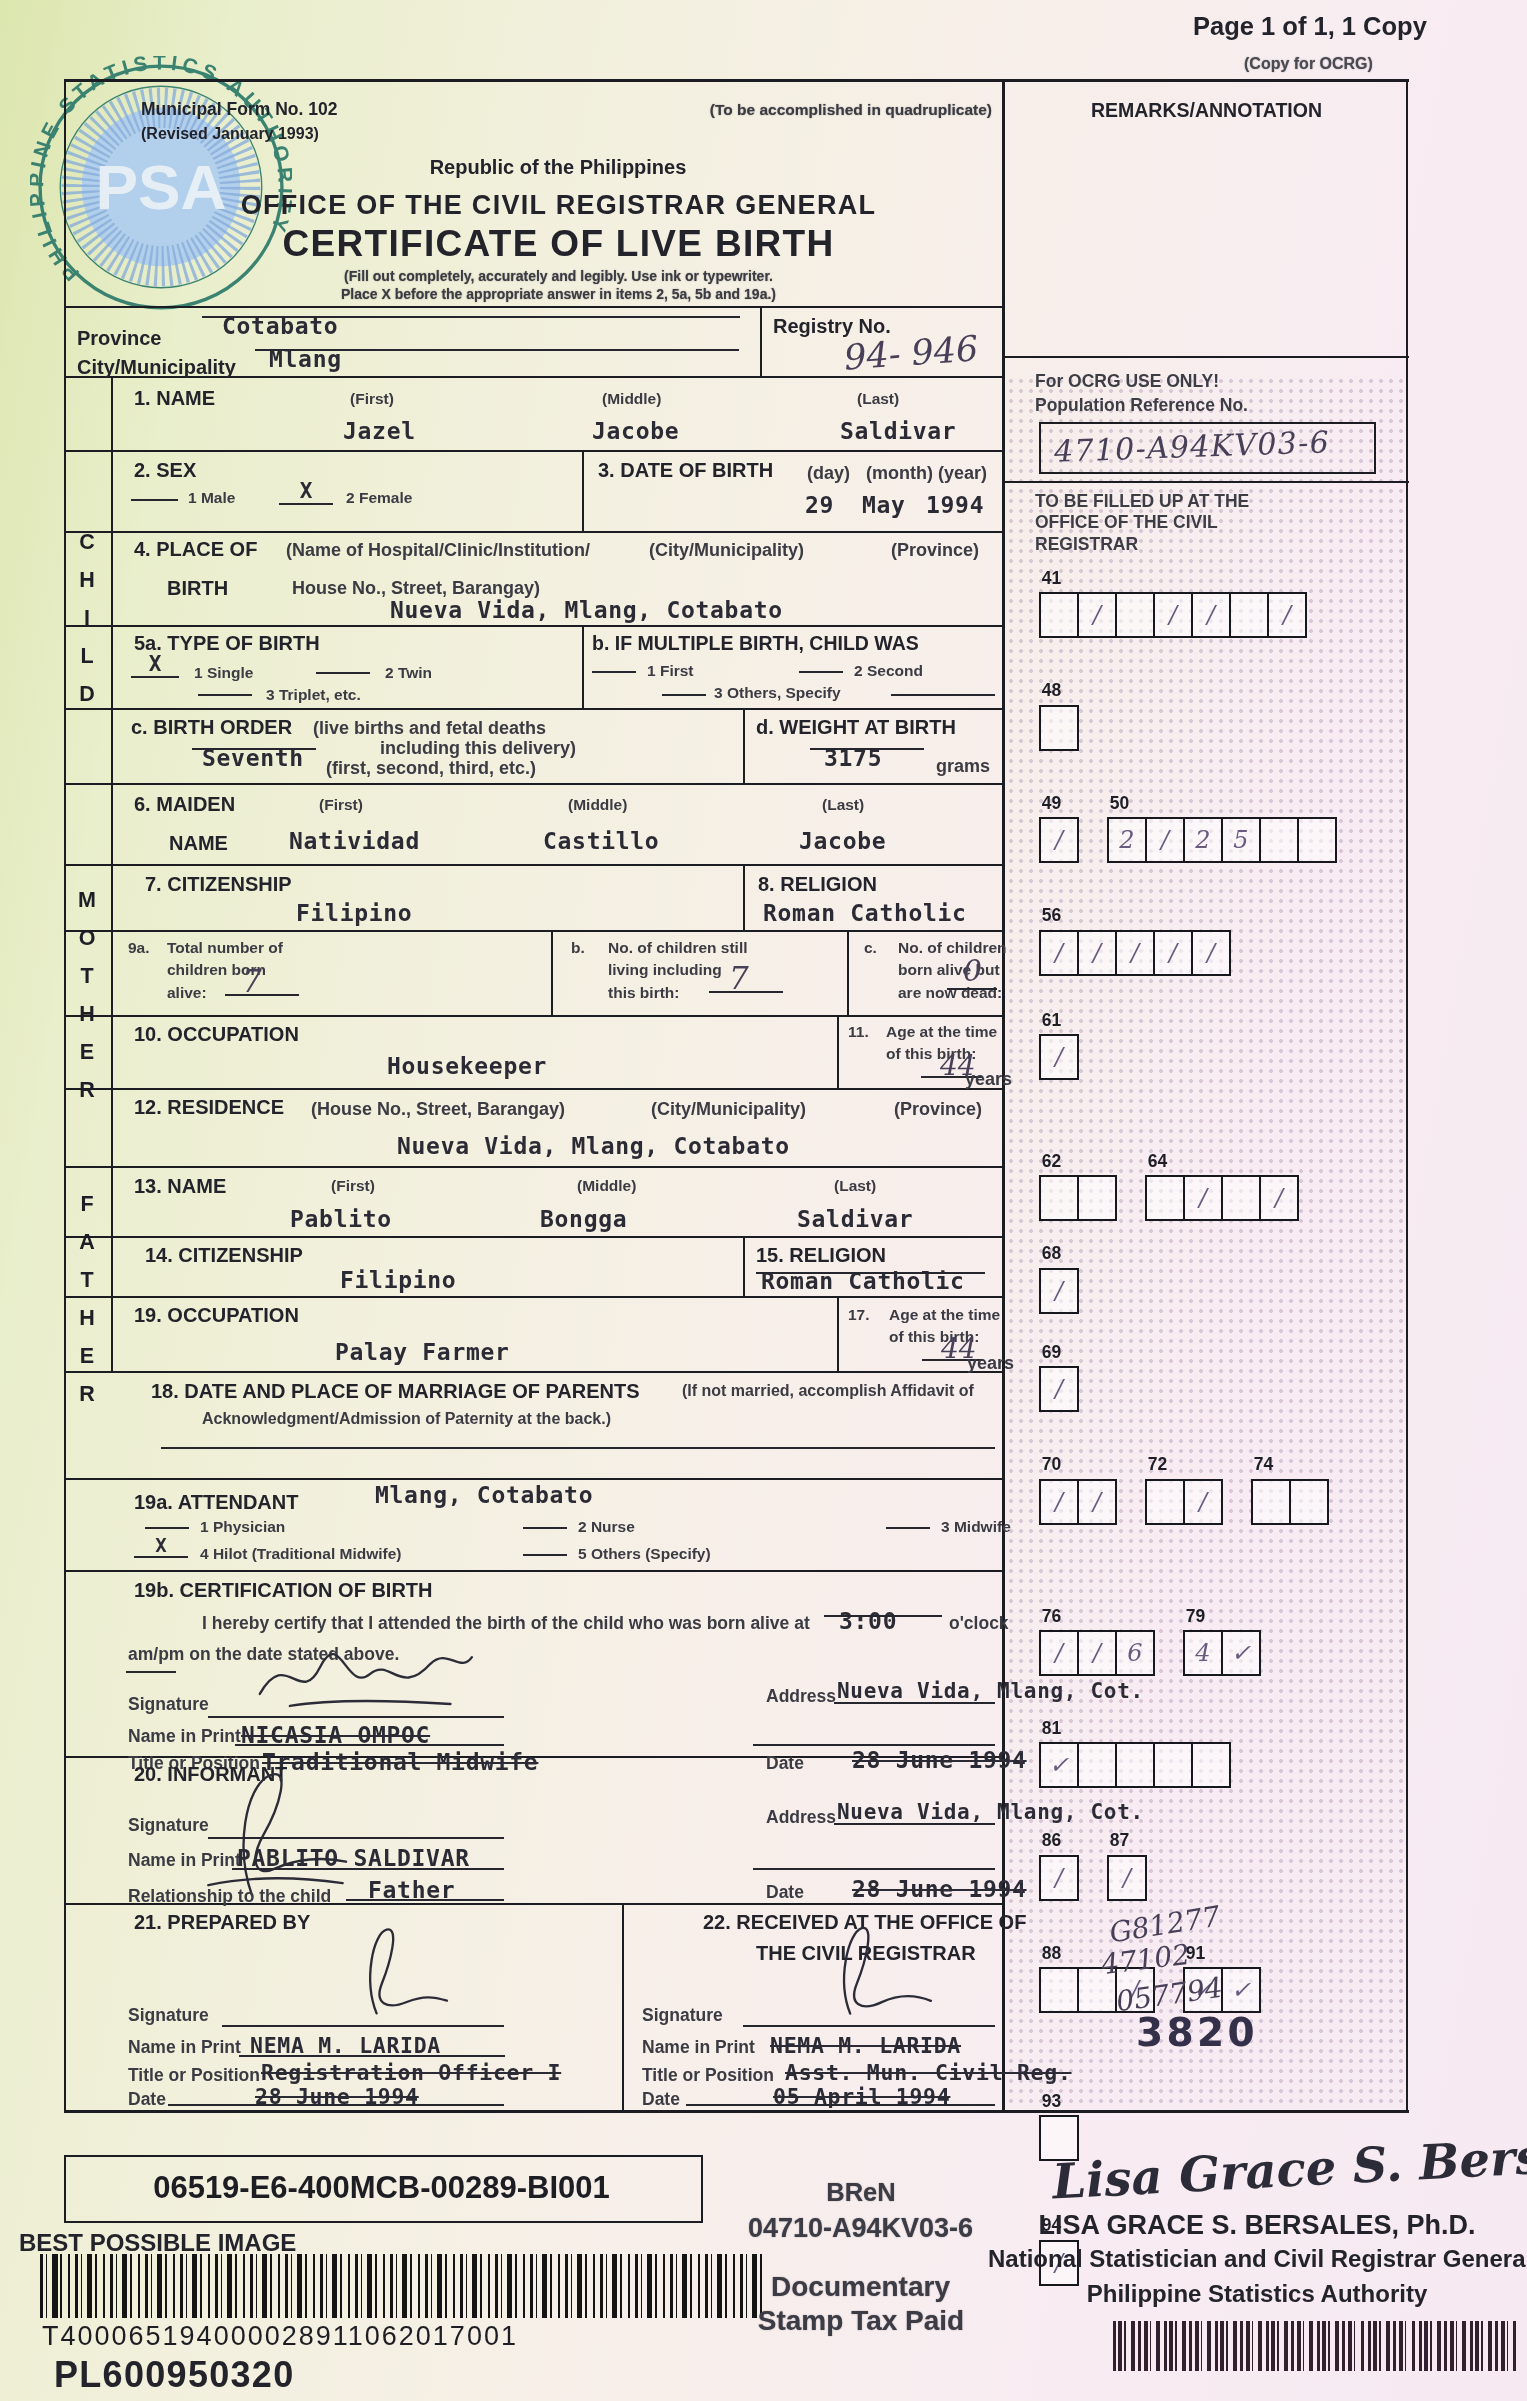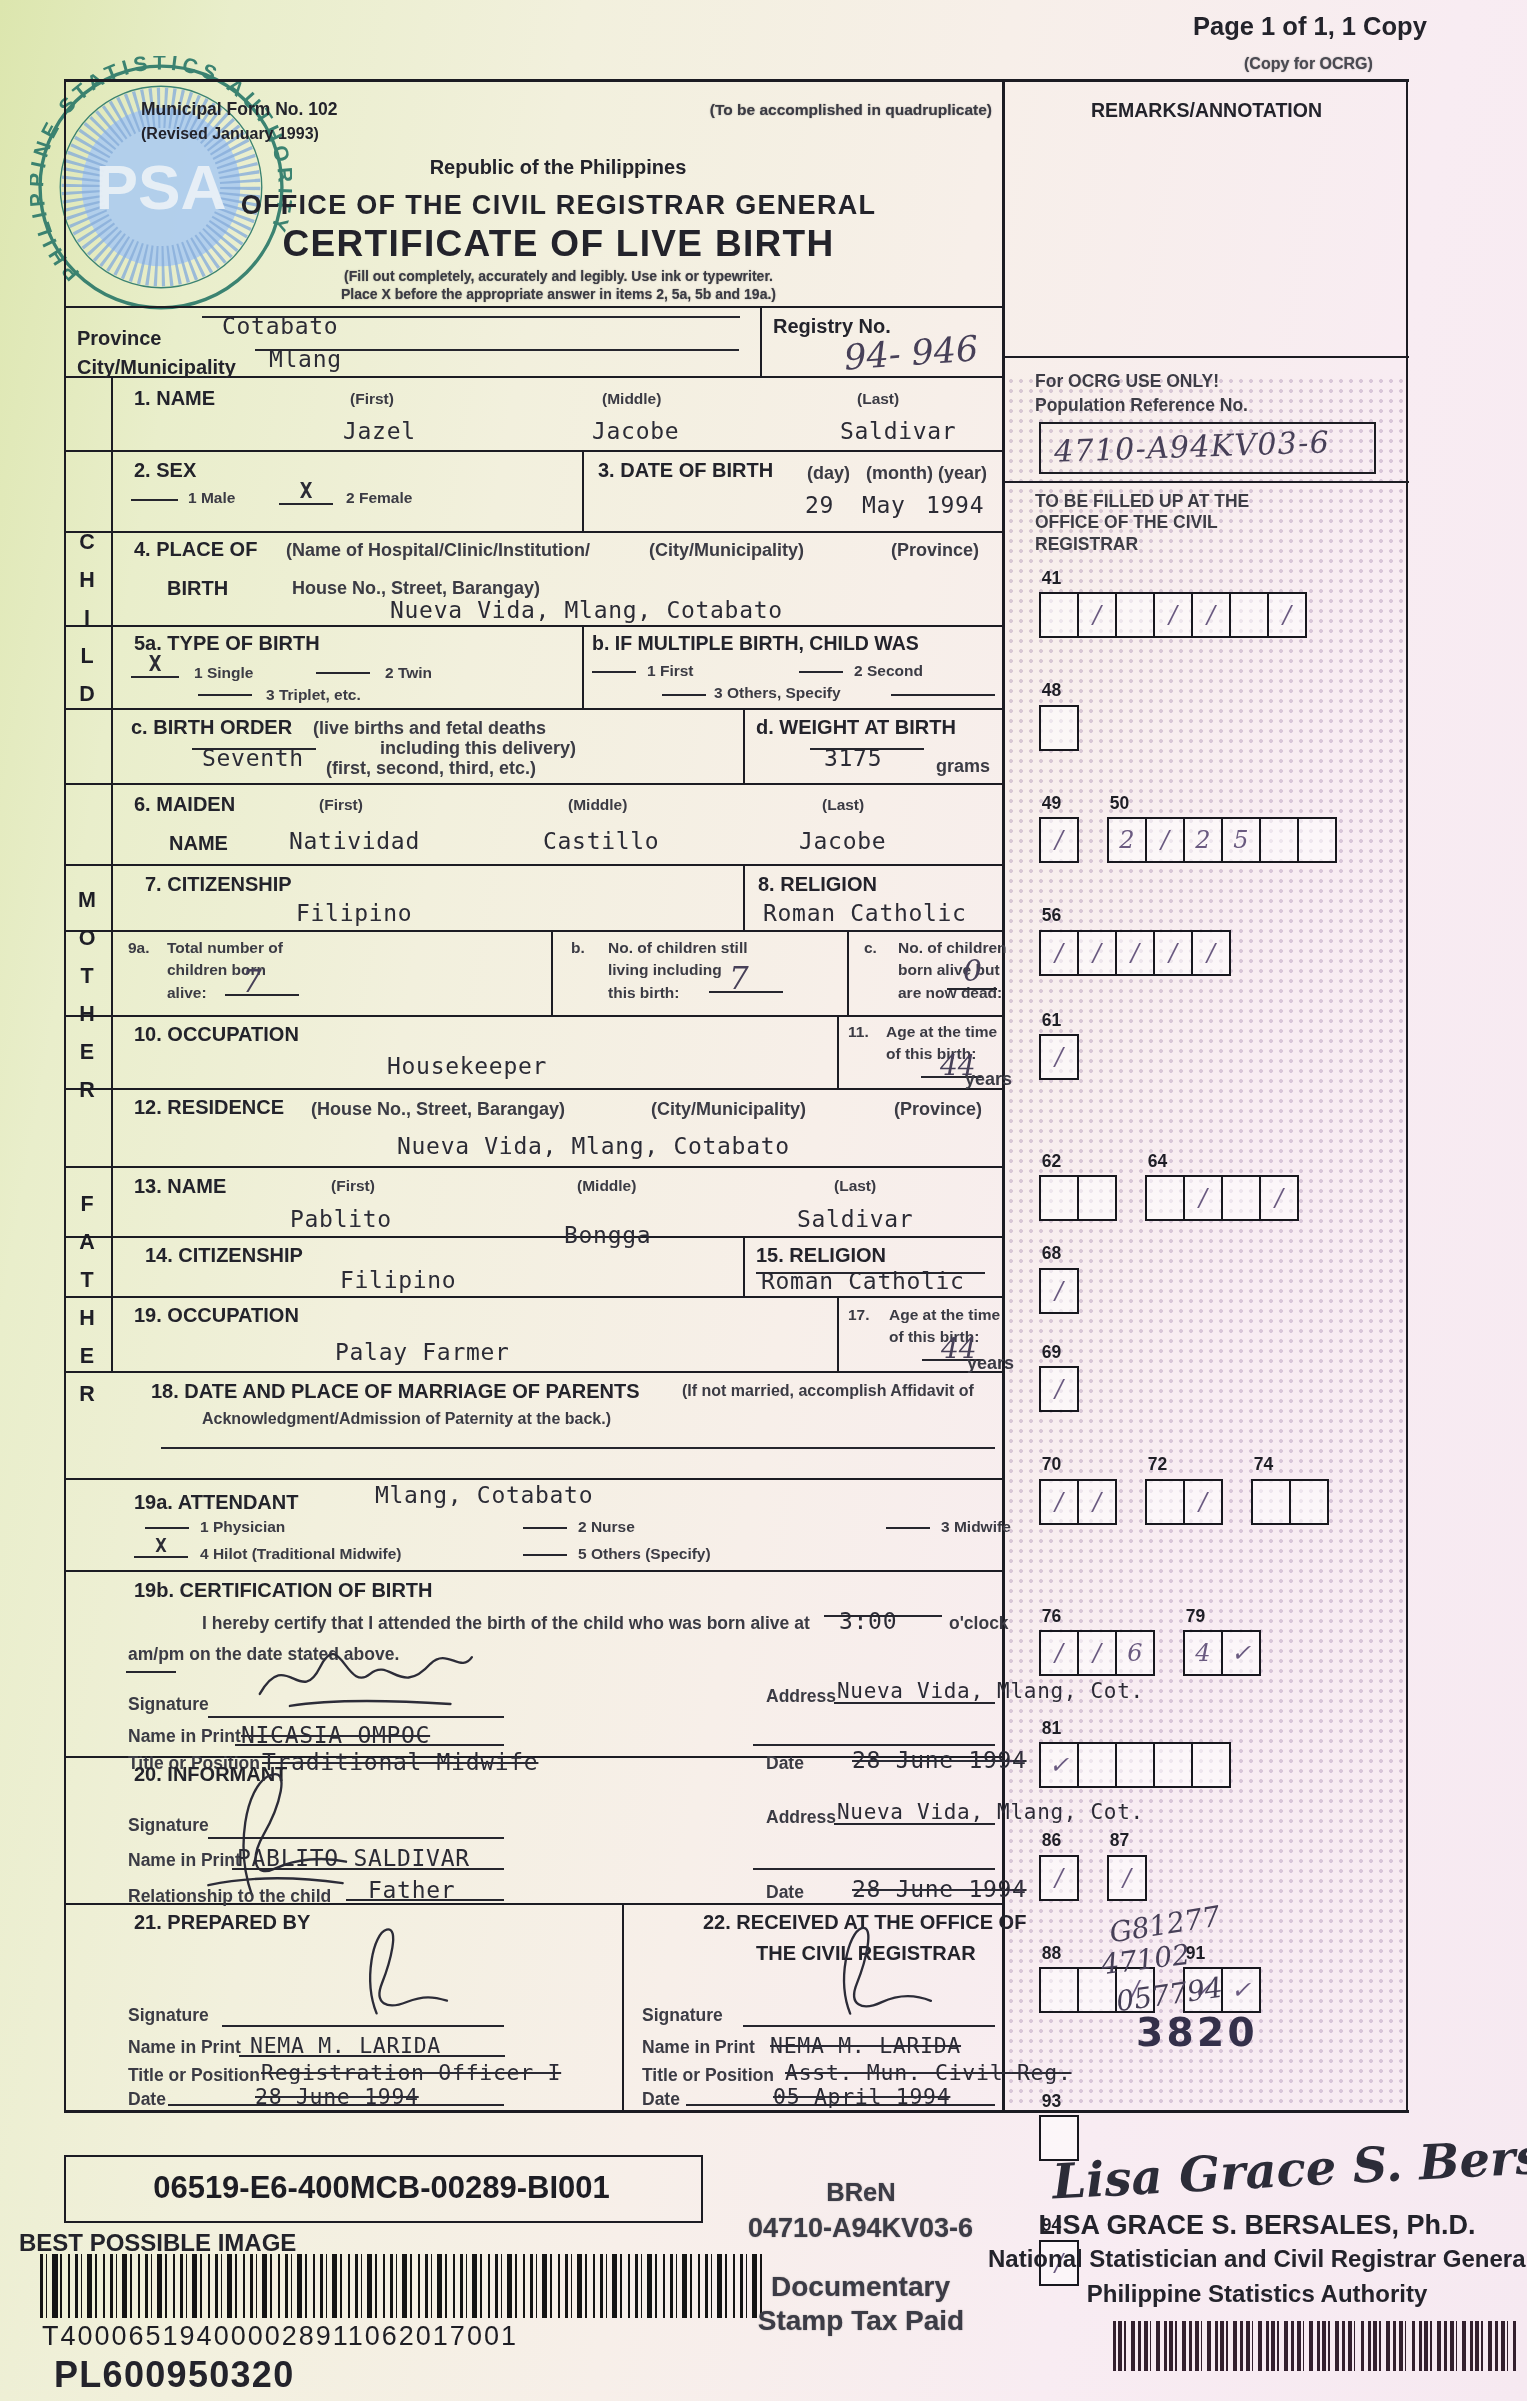--- a/index.html
+++ b/index.html
@@ -3,21 +3,21 @@
 <meta charset="utf-8">
 <style>
   html,body{margin:0;padding:0;}
   body{width:1527px;height:2401px;overflow:hidden;font-family:"Liberation Sans",sans-serif;}
   #doc{position:relative;width:1527px;height:2401px;
     background:linear-gradient(100deg,#dce6ae 0%,#e9eecb 12%,#f2f0dd 30%,#f7efe9 52%,#f8ecf2 75%,#f6e9f1 100%);}
   .abs{position:absolute;}
   .lbl{position:absolute;font-weight:bold;color:#23232b;font-size:20px;white-space:nowrap;}
   .sub{position:absolute;font-weight:bold;color:#3b3b44;font-size:15.5px;white-space:nowrap;}
   .tiny{font-size:18px;}
-  .typed{position:absolute;font-family:"DejaVu Sans Mono",monospace;font-weight:normal;font-size:23px;color:#2b2b35;white-space:nowrap;letter-spacing:0.7px;}
+  .typed{position:absolute;font-family:"DejaVu Sans Mono",monospace;font-weight:bold;font-size:23px;color:#2b2b35;white-space:nowrap;letter-spacing:0.7px;}
   .hand{position:absolute;font-family:"DejaVu Serif",serif;font-style:italic;color:#474058;white-space:nowrap;}
   .hline{position:absolute;background:#1c1c23;height:2px;}
   .vline{position:absolute;background:#1c1c23;width:2px;}
   .rect{position:absolute;border:2px solid #1c1c23;}
   .ul{position:absolute;border-bottom:2px solid #26262e;}
   .ulc{text-align:center;font-family:"DejaVu Sans Mono",monospace;font-weight:bold;font-size:21px;color:#2b2b35;}
   .vside{position:absolute;width:46px;text-align:center;font-weight:bold;font-size:21.5px;color:#1e1e26;line-height:38px;}
   .center{text-align:center;}
   #rcol-dots{position:absolute;left:1006px;top:376px;width:399px;height:1728px;pointer-events:none;opacity:.5;
     background-image:radial-gradient(rgba(110,70,130,.45) 1.7px,transparent 2.2px);background-size:10px 10px;}
@@ -241,21 +241,21 @@
   <div class="sub tiny" style="left:651px;top:1099px;">(City/Municipality)</div>
   <div class="sub tiny" style="left:894px;top:1099px;">(Province)</div>
   <div class="typed" style="left:397px;top:1133px;">Nueva Vida, Mlang, Cotabato</div>
 
   <div class="hline" style="left:64px;top:1236px;width:941px;"></div>
   <div class="lbl" style="left:134px;top:1175px;">13. NAME</div>
   <div class="sub" style="left:331px;top:1177px;">(First)</div>
   <div class="sub" style="left:577px;top:1177px;">(Middle)</div>
   <div class="sub" style="left:834px;top:1177px;">(Last)</div>
   <div class="typed" style="left:290px;top:1206px;">Pablito</div>
-  <div class="typed" style="left:564px;top:1206px;margin-top:16px;">Bongga</div>
+  <div class="typed" style="left:540px;top:1206px;">Bongga</div>
   <div class="typed" style="left:797px;top:1206px;">Saldivar</div>
 
   <div class="hline" style="left:64px;top:1296px;width:941px;"></div>
   <div class="vline" style="left:743px;top:1236px;height:61px;"></div>
   <div class="lbl" style="left:145px;top:1244px;">14. CITIZENSHIP</div>
   <div class="typed" style="left:340px;top:1267px;">Filipino</div>
   <div class="lbl" style="left:756px;top:1244px;">15. RELIGION</div>
   <div class="typed" style="left:761px;top:1268px;">Roman Catholic</div>
   <div class="ul" style="left:756px;top:1272px;width:229px;"></div>
 

